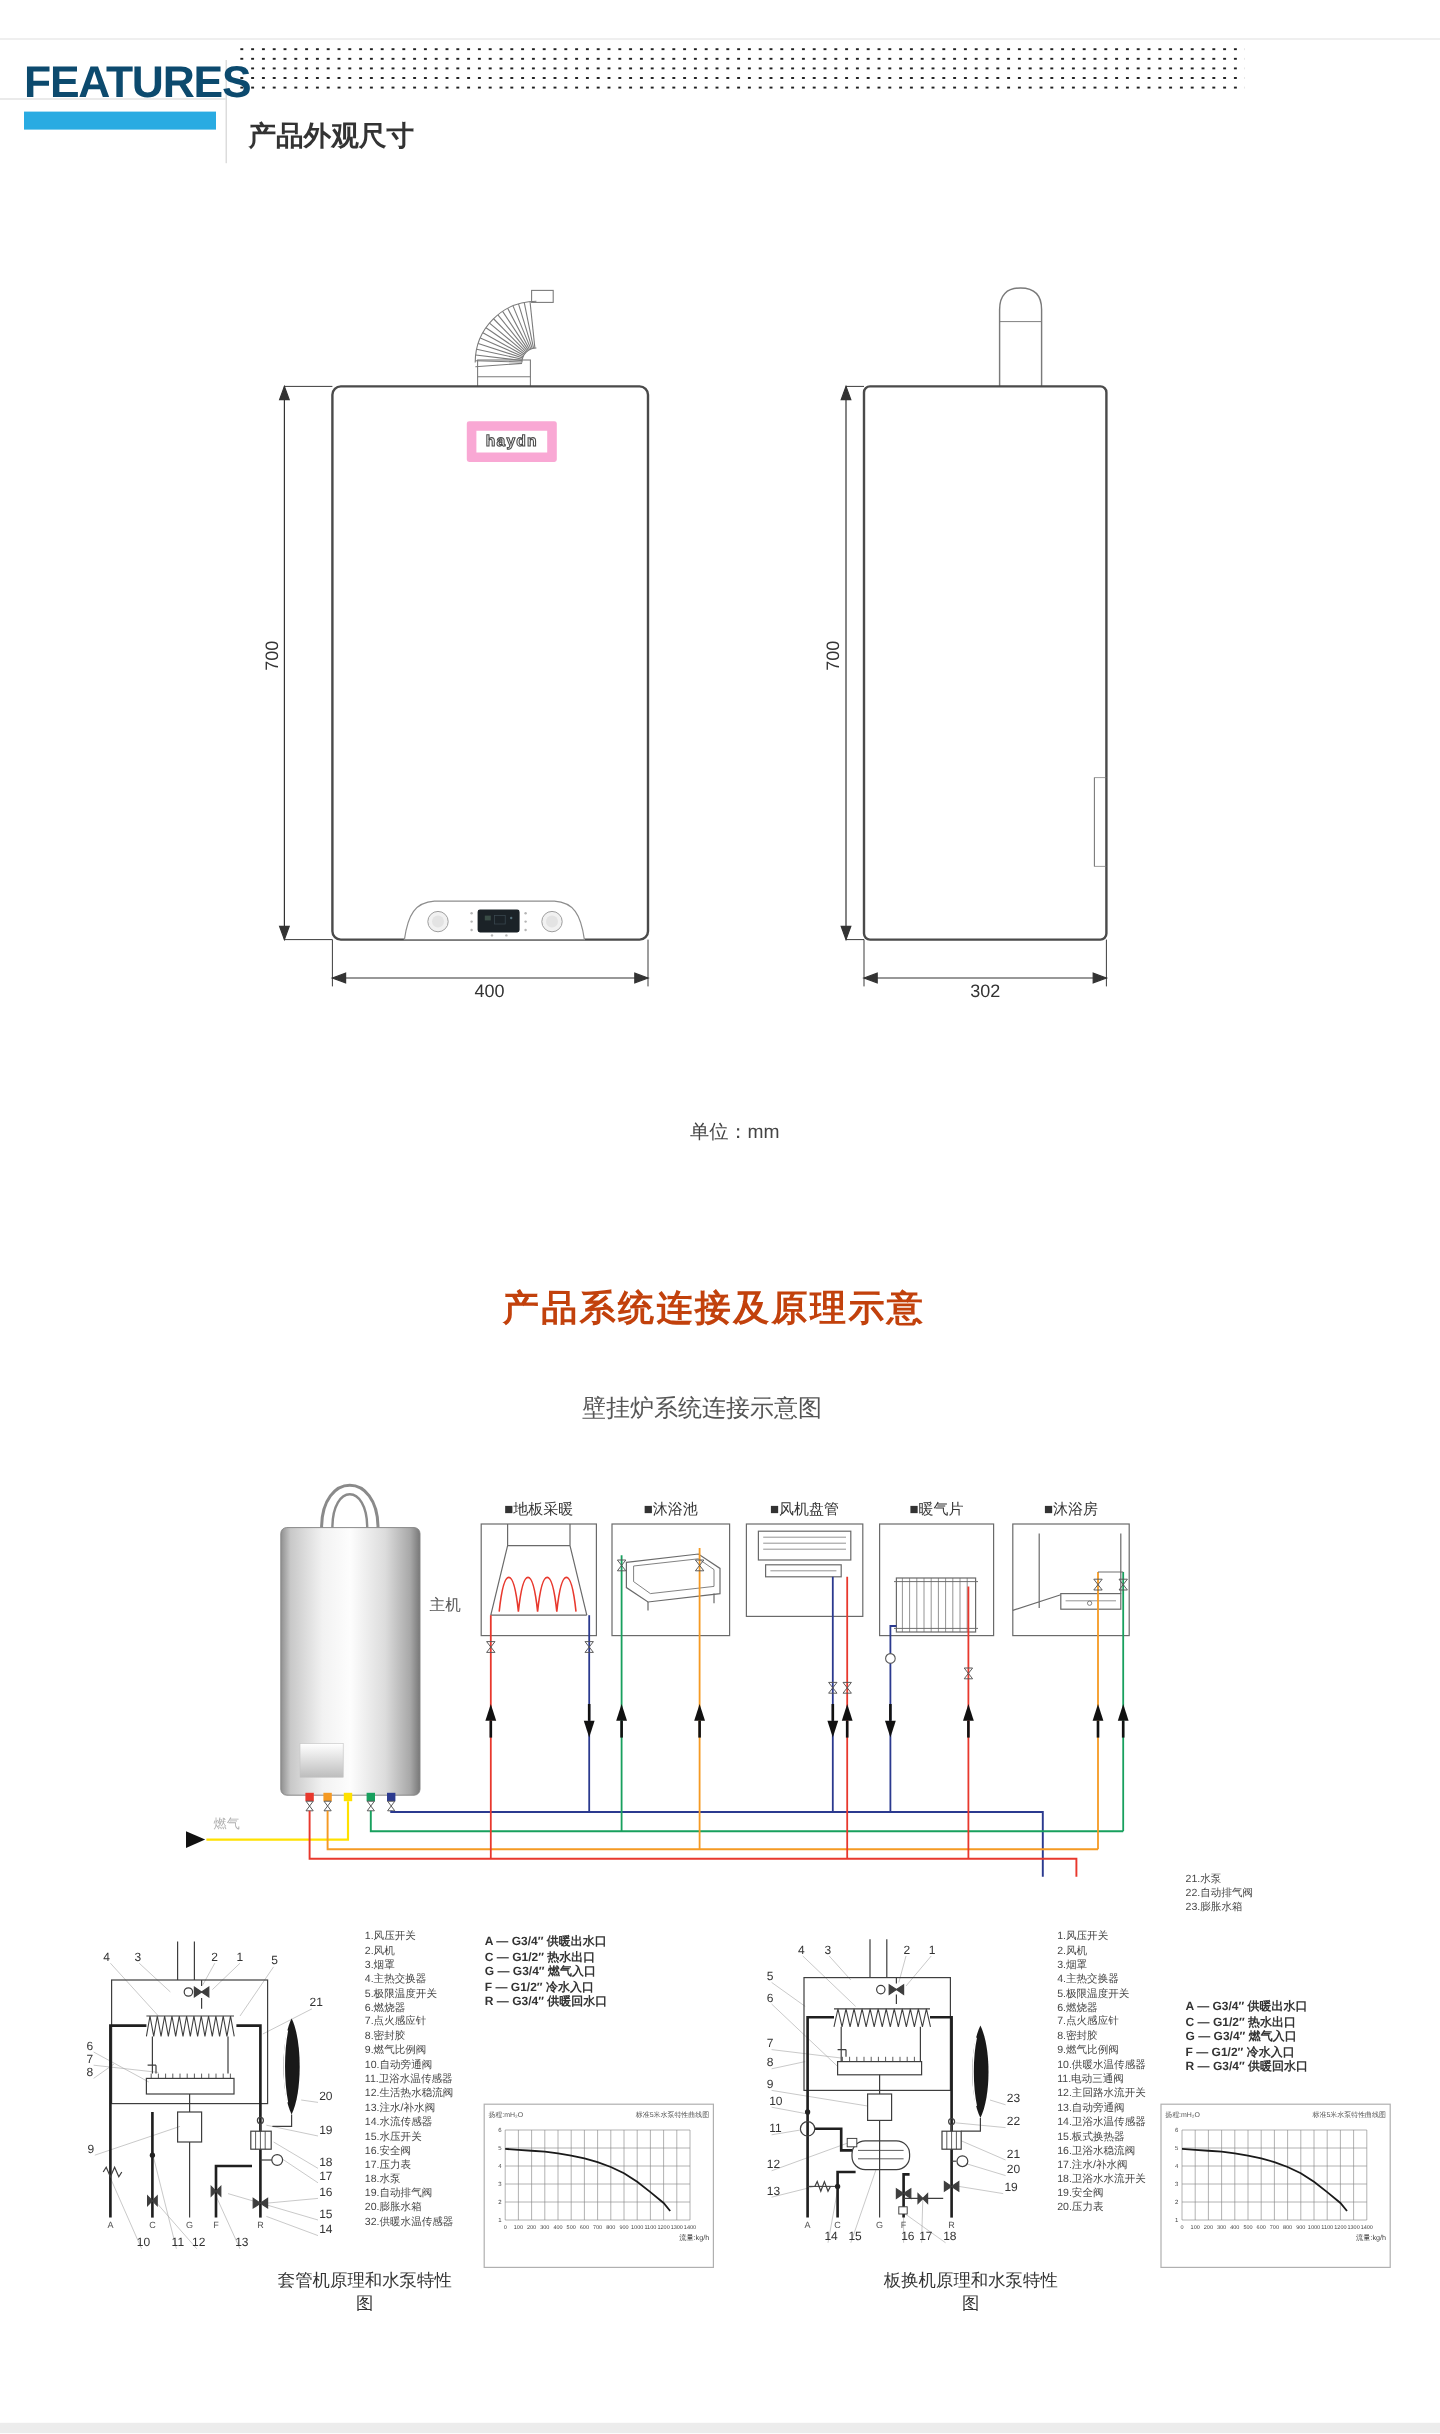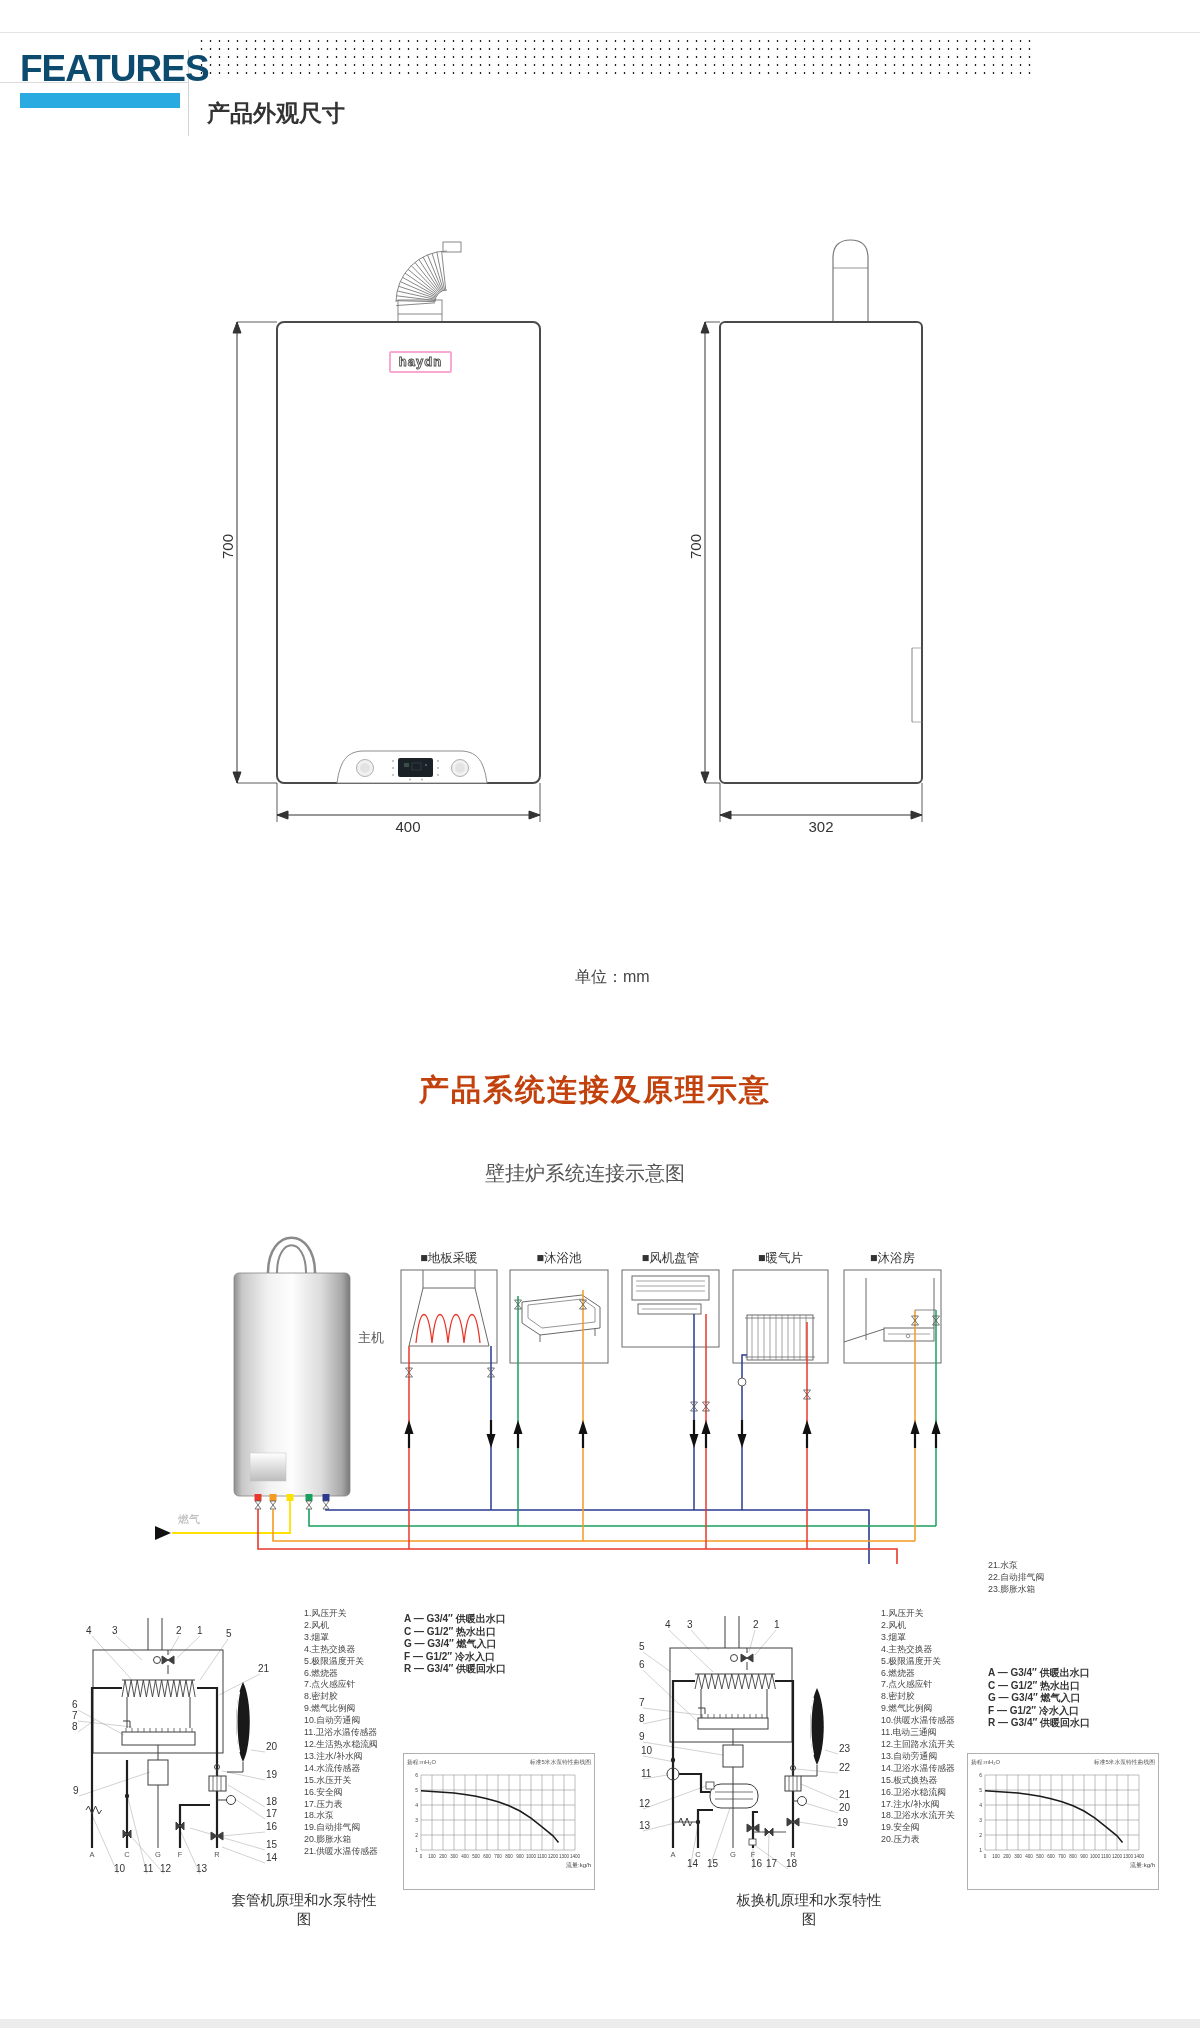--- a/index.html
+++ b/index.html
@@ -13,24 +13,24 @@
   .brand-bar{left:20px;top:93px;width:160px;height:15px;background:#29abe2;z-index:2;}
   .v-divider{left:188px;top:50px;width:1px;height:86px;background:#d4d4d4;}
   .dots{left:197px;top:37px;width:840px;height:38px;
         background-image:radial-gradient(circle,#1d1d1d 0.9px,transparent 1.15px);
         background-size:9px 8px;}
   .section1-title{left:207px;top:98px;font-size:23px;font-weight:700;color:#333;}
   
   .dim{font-size:15px;color:#333;}
   .rot{transform:rotate(-90deg);transform-origin:center;}
   .ctr{text-align:center;}
-  #logo{left:389px;top:351px;width:59px;height:18px;border:2px solid #f9a8d4;border-radius:2px;
+  #logo{left:389px;top:351px;width:59px;height:18px;border:8px solid #f9a8d4;border-radius:2px;
         font-size:13px;font-weight:700;text-align:center;line-height:18px;letter-spacing:1px;
         color:#fff;-webkit-text-stroke:0.9px #4b4b4b;background:#fff;}
-  #unit-note{left:575px;top:933px;font-size:16px;color:#444;margin-top:34px;}
+  #unit-note{left:575px;top:933px;font-size:16px;color:#444;}
   
   .sec2-title{left:0;top:1070px;width:1170px;text-align:center;font-size:30px;font-weight:700;color:#c2410c;letter-spacing:2px;margin-left:10px;}
   .sec2-sub{left:0;top:1160px;width:1170px;text-align:center;font-size:20px;color:#555;}
   
   .parts-col{font-size:8.8px;line-height:11.9px;color:#454545;white-space:nowrap;}
   .legend-col{font-size:10px;line-height:12.5px;font-weight:700;color:#333;white-space:nowrap;}
   #parts-left{left:304px;top:1608px;}
   #legend-left{left:404px;top:1613px;}
   #parts-right{left:881px;top:1608px;}
   #parts-right-extra{left:988px;top:1560px;}
@@ -521,21 +521,21 @@
       <div>11.卫浴水温传感器</div>
       <div>12.生活热水稳流阀</div>
       <div>13.注水/补水阀</div>
       <div>14.水流传感器</div>
       <div>15.水压开关</div>
       <div>16.安全阀</div>
       <div>17.压力表</div>
       <div>18.水泵</div>
       <div>19.自动排气阀</div>
       <div>20.膨胀水箱</div>
-      <div>21.供暖水温传感器</div>
+      <div>32.供暖水温传感器</div>
     </div>
   <div class="abs legend-col" id="legend-left">
       <div>A — G3/4″ 供暖出水口</div>
       <div>C — G1/2″ 热水出口</div>
       <div>G — G3/4″ 燃气入口</div>
       <div>F — G1/2″ 冷水入口</div>
       <div>R — G3/4″ 供暖回水口</div>
     </div>
   <div class="abs parts-col" id="parts-right">
       <div>1.风压开关</div>

